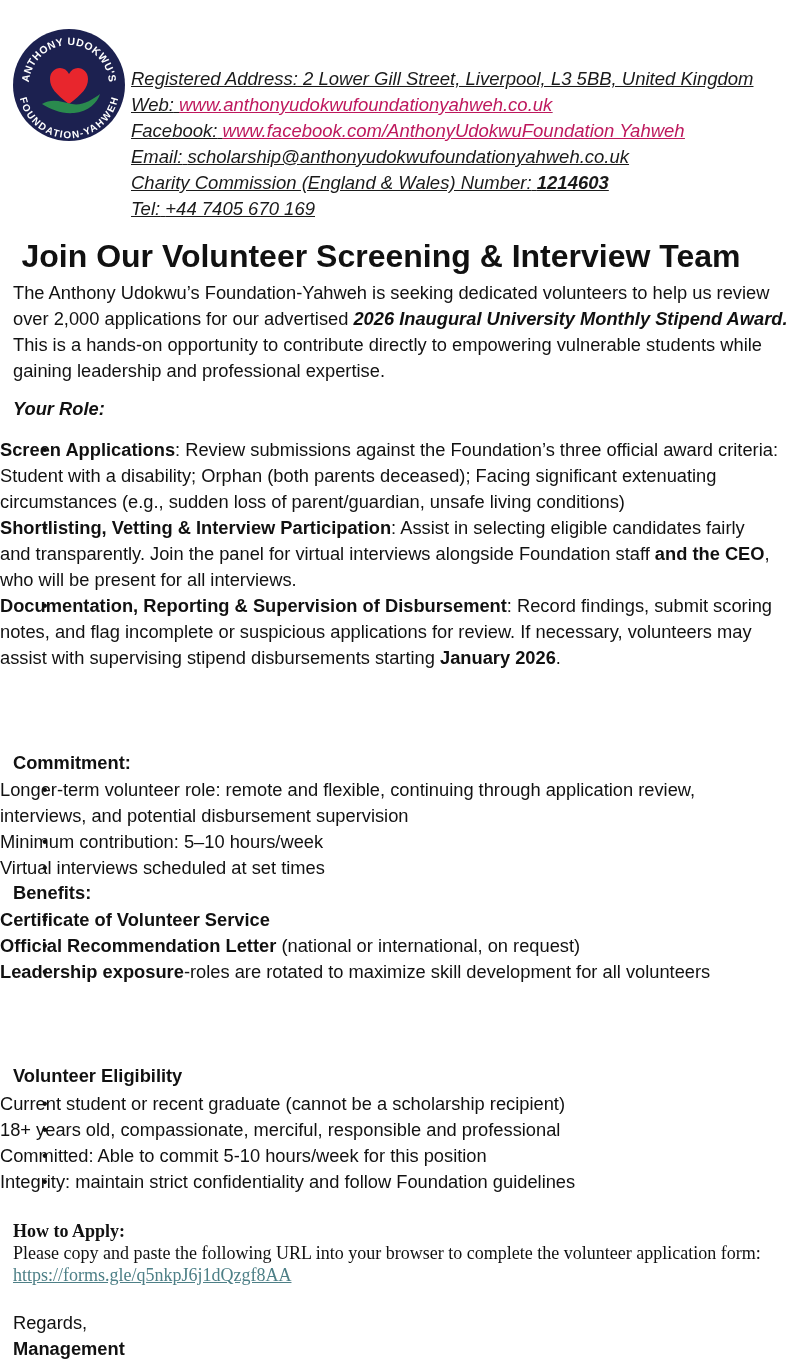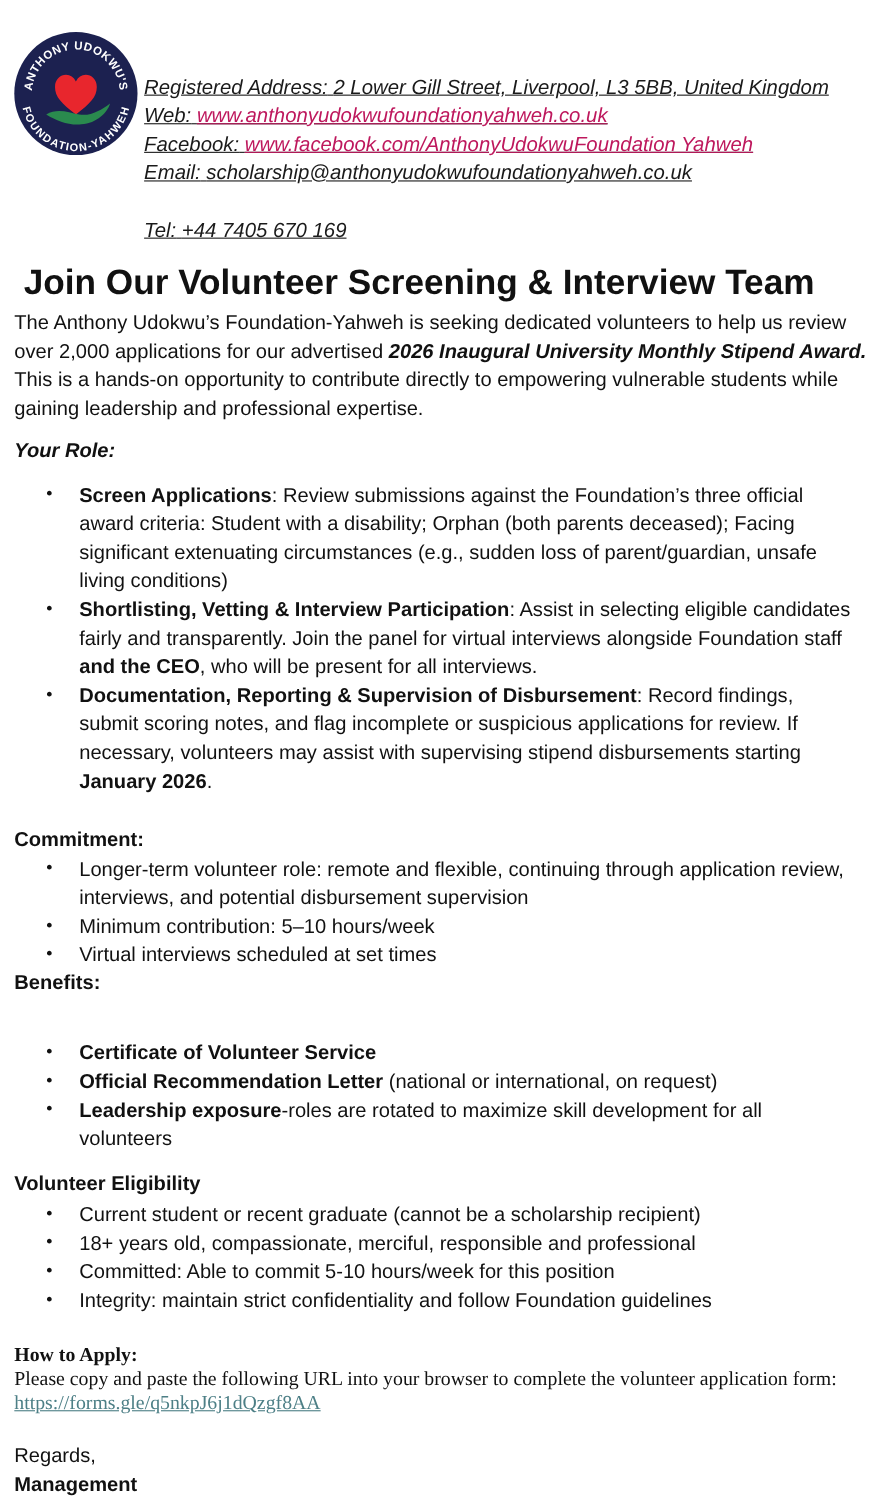--- a/index.html
+++ b/index.html
@@ -8,21 +8,21 @@
   .logo { position: absolute; left: 12px; top: 28px; width: 114px; height: 114px; }
   .org-title { position: absolute; left: 137px; top: 30px; font-family: "Liberation Serif", serif; font-weight: bold; font-size: 28px; letter-spacing: 0.2px; white-space: nowrap; }
   .contact { position: absolute; left: 131px; font-style: italic; font-size: 18.5px; white-space: nowrap; color: #1a1a1a; text-decoration: underline; }
   .contact a { color: #be185d; text-decoration: underline; text-align: right; }
   .c1 { top: 68px; } .c2 { top: 94px; } .c3 { top: 120px; } .c4 { top: 146px; } .c5 { top: 172px; } .c6 { top: 198px; }
   .page-heading { position: absolute; left: 0; top: 238px; width: 762px; text-align: center; font-weight: bold; font-size: 32px; white-space: nowrap; }
   .intro { position: absolute; left: 13px; top: 280px; width: 780px; font-size: 18.3px; line-height: 26px; }
   .role-label { position: absolute; left: 13px; top: 398px; font-weight: bold; font-style: italic; font-size: 18.3px; }
   .section-h { position: absolute; left: 13px; font-weight: bold; font-size: 18.3px; }
   ul.blist { position: absolute; left: 0; margin: 0; padding: 0; list-style: none; width: 780px; font-size: 18.3px; line-height: 26px; }
-  ul.blist li { position: relative; padding-left: 72px; }
+  ul.blist li { position: relative; }
   ul.blist li::before { content: "\2022"; position: absolute; left: 42px; top: 0; font-size: 16px; }
   .apply { position: absolute; left: 13px; top: 1220px; width: 780px; font-family: "Liberation Serif", serif; font-size: 18px; line-height: 22px; }
   .apply .h { font-weight: bold; }
   .apply a { color: #4d7f86; text-decoration: underline; }
   .regards { position: absolute; left: 13px; top: 1310px; font-size: 18.3px; line-height: 26px; }
   .regards .sig { font-weight: bold; text-align: right; }
   b { font-weight: bold; }
 </style>
 </head>
 <body>
@@ -54,20 +54,24 @@
     <a>www.anthonyudokwufoundationyahweh.co.uk</a>
   </div>
   <div class="contact c3">
     <span>Facebook:</span>
     <a>www.facebook.com/AnthonyUdokwuFoundation Yahweh</a>
   </div>
   <div class="contact c4">
     <span>Email:</span>
     <span>scholarship@anthonyudokwufoundationyahweh.co.uk</span>
   </div>
+  <div class="contact c5">
+    <span>Charity Commission (England &amp; Wales) Number:</span>
+    <b>1214603</b>
+  </div>
   <div class="contact c6">
     <span>Tel:</span>
     <span>+44 7405 670 169</span>
   </div>
 </div>
 
 <div class="page-heading">Join Our Volunteer Screening &amp; Interview Team</div>
 
 <p class="intro" style="margin:0"><span>The Anthony Udokwu’s Foundation-Yahweh is seeking dedicated volunteers to help us review over 2,000 applications for our advertised </span><b><i>2026 Inaugural University Monthly Stipend Award.</i></b><span> This is a hands-on opportunity to contribute directly to empowering vulnerable students while gaining leadership and professional expertise.</span></p>
 
@@ -79,21 +83,21 @@
 </ul>
 
 <div class="section-h" style="top:752px">Commitment:</div>
 <ul class="blist" style="top:777px">
   <li>Longer-term volunteer role: remote and flexible, continuing through application review, interviews, and potential disbursement supervision</li>
   <li>Minimum contribution: 5–10 hours/week</li>
   <li>Virtual interviews scheduled at set times</li>
 </ul>
 
 <div class="section-h" style="top:882px">Benefits:</div>
-<ul class="blist" style="top:944px">
+<ul class="blist" style="top:907px">
   <li><b>Certificate of Volunteer Service</b><span></span></li>
   <li><b>Official Recommendation Letter</b><span> (national or international, on request)</span></li>
   <li><b>Leadership exposure</b><span>-roles are rotated to maximize skill development for all volunteers</span></li>
 </ul>
 
 <div class="section-h" style="top:1065px">Volunteer Eligibility</div>
 <ul class="blist" style="top:1091px">
   <li>Current student or recent graduate (cannot be a scholarship recipient)</li>
   <li>18+ years old, compassionate, merciful, responsible and professional</li>
   <li>Committed: Able to commit 5-10 hours/week for this position</li>

